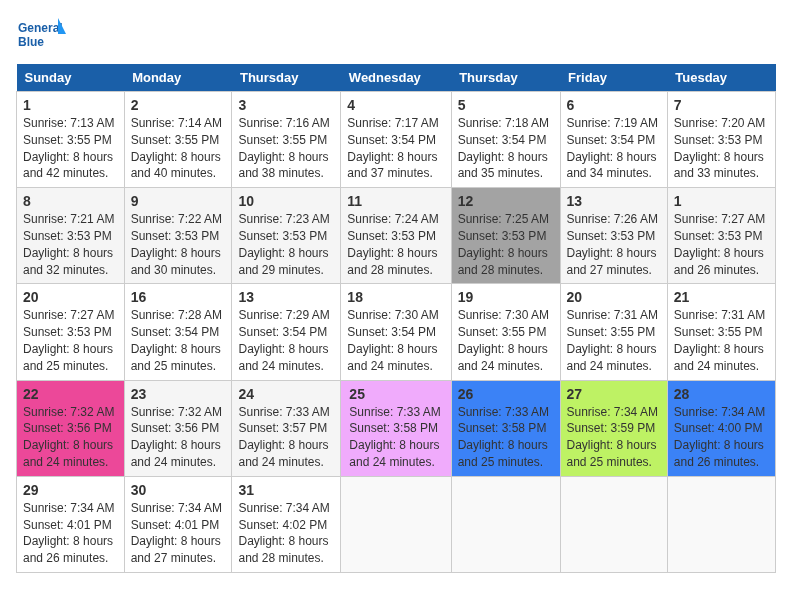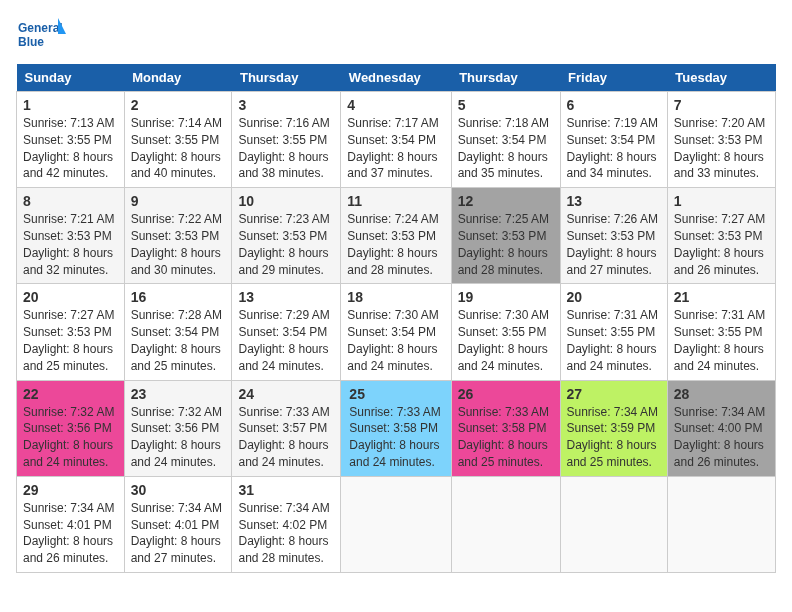--- a/index.html
+++ b/index.html
@@ -174,33 +174,33 @@
           <div class="day-info">Sunrise: 7:32 AM<br>Sunset: 3:56 PM<br>Daylight: 8 hours and 24 minutes.</div>
         </td>
         <td style="background: rgb(245, 245, 245);">
           <span class="day-number">23</span>
           <div class="day-info">Sunrise: 7:32 AM<br>Sunset: 3:56 PM<br>Daylight: 8 hours and 24 minutes.</div>
         </td>
         <td style="background: rgb(245, 245, 245);">
           <span class="day-number">24</span>
           <div class="day-info">Sunrise: 7:33 AM<br>Sunset: 3:57 PM<br>Daylight: 8 hours and 24 minutes.</div>
         </td>
-        <td style="background: #7dd3fc; padding-left: 8px;">
+        <td style="background: #f0abfc; padding-left: 8px;">
           <span class="day-number">25</span>
           <div class="day-info">Sunrise: 7:33 AM<br>Sunset: 3:58 PM<br>Daylight: 8 hours and 24 minutes.</div>
         </td>
-        <td style="background: #ec4899;">
+        <td style="background: #3b82f6;">
           <span class="day-number">26</span>
           <div class="day-info">Sunrise: 7:33 AM<br>Sunset: 3:58 PM<br>Daylight: 8 hours and 25 minutes.</div>
         </td>
         <td style="background: #bef264;">
           <span class="day-number">27</span>
           <div class="day-info">Sunrise: 7:34 AM<br>Sunset: 3:59 PM<br>Daylight: 8 hours and 25 minutes.</div>
         </td>
-        <td style="background: #a3a3a3;">
+        <td style="background: #3b82f6;">
           <span class="day-number">28</span>
           <div class="day-info">Sunrise: 7:34 AM<br>Sunset: 4:00 PM<br>Daylight: 8 hours and 26 minutes.</div>
         </td>
       </tr>
       <tr>
         <td>
           <span class="day-number">29</span>
           <div class="day-info">Sunrise: 7:34 AM<br>Sunset: 4:01 PM<br>Daylight: 8 hours and 26 minutes.</div>
         </td>
         <td>

